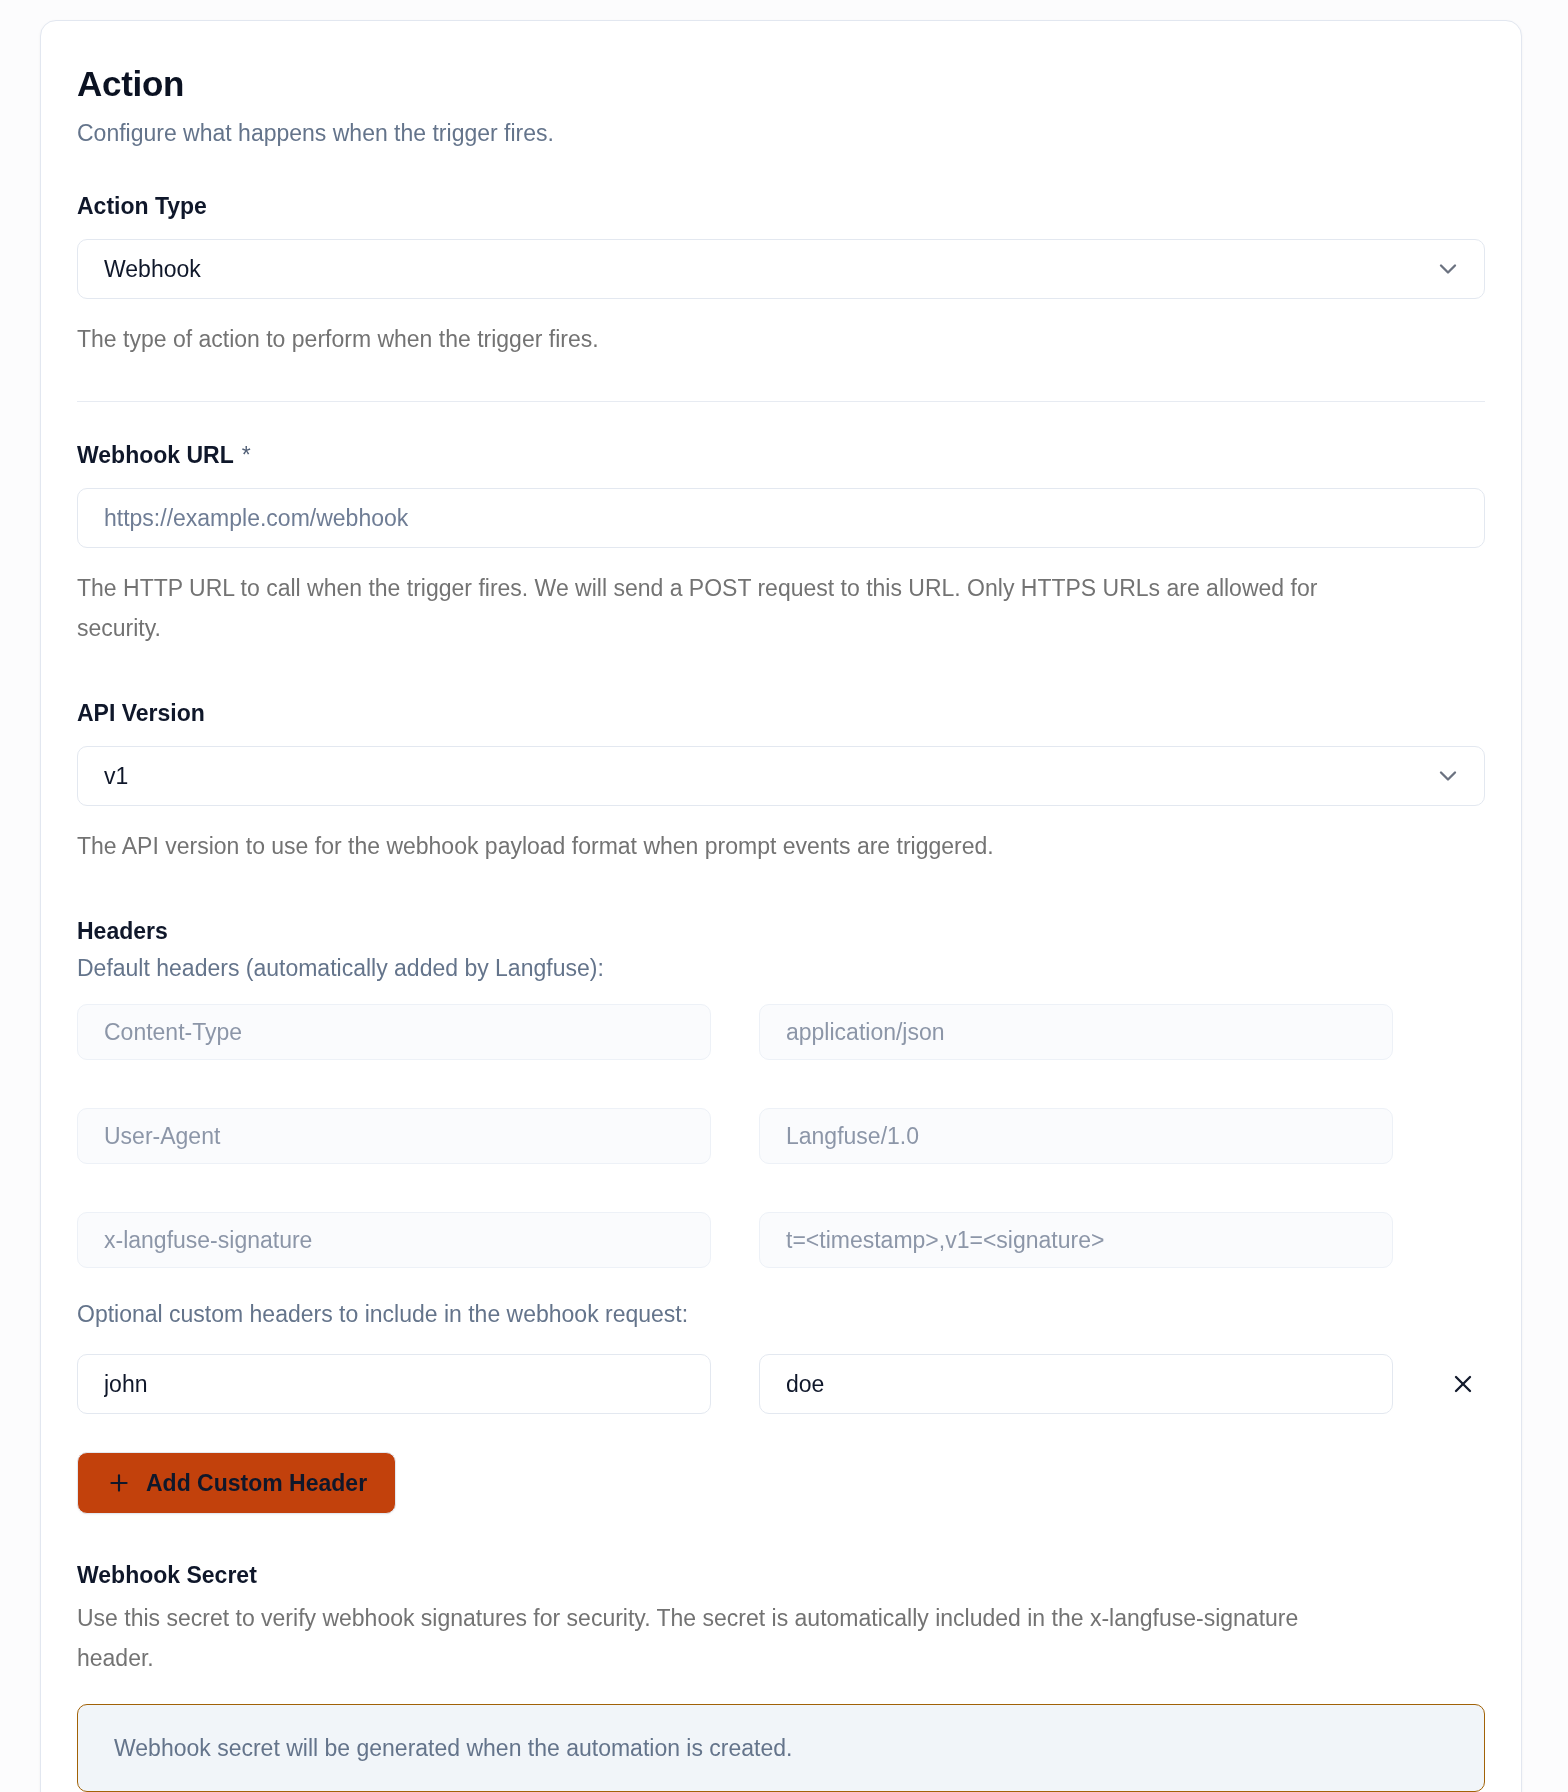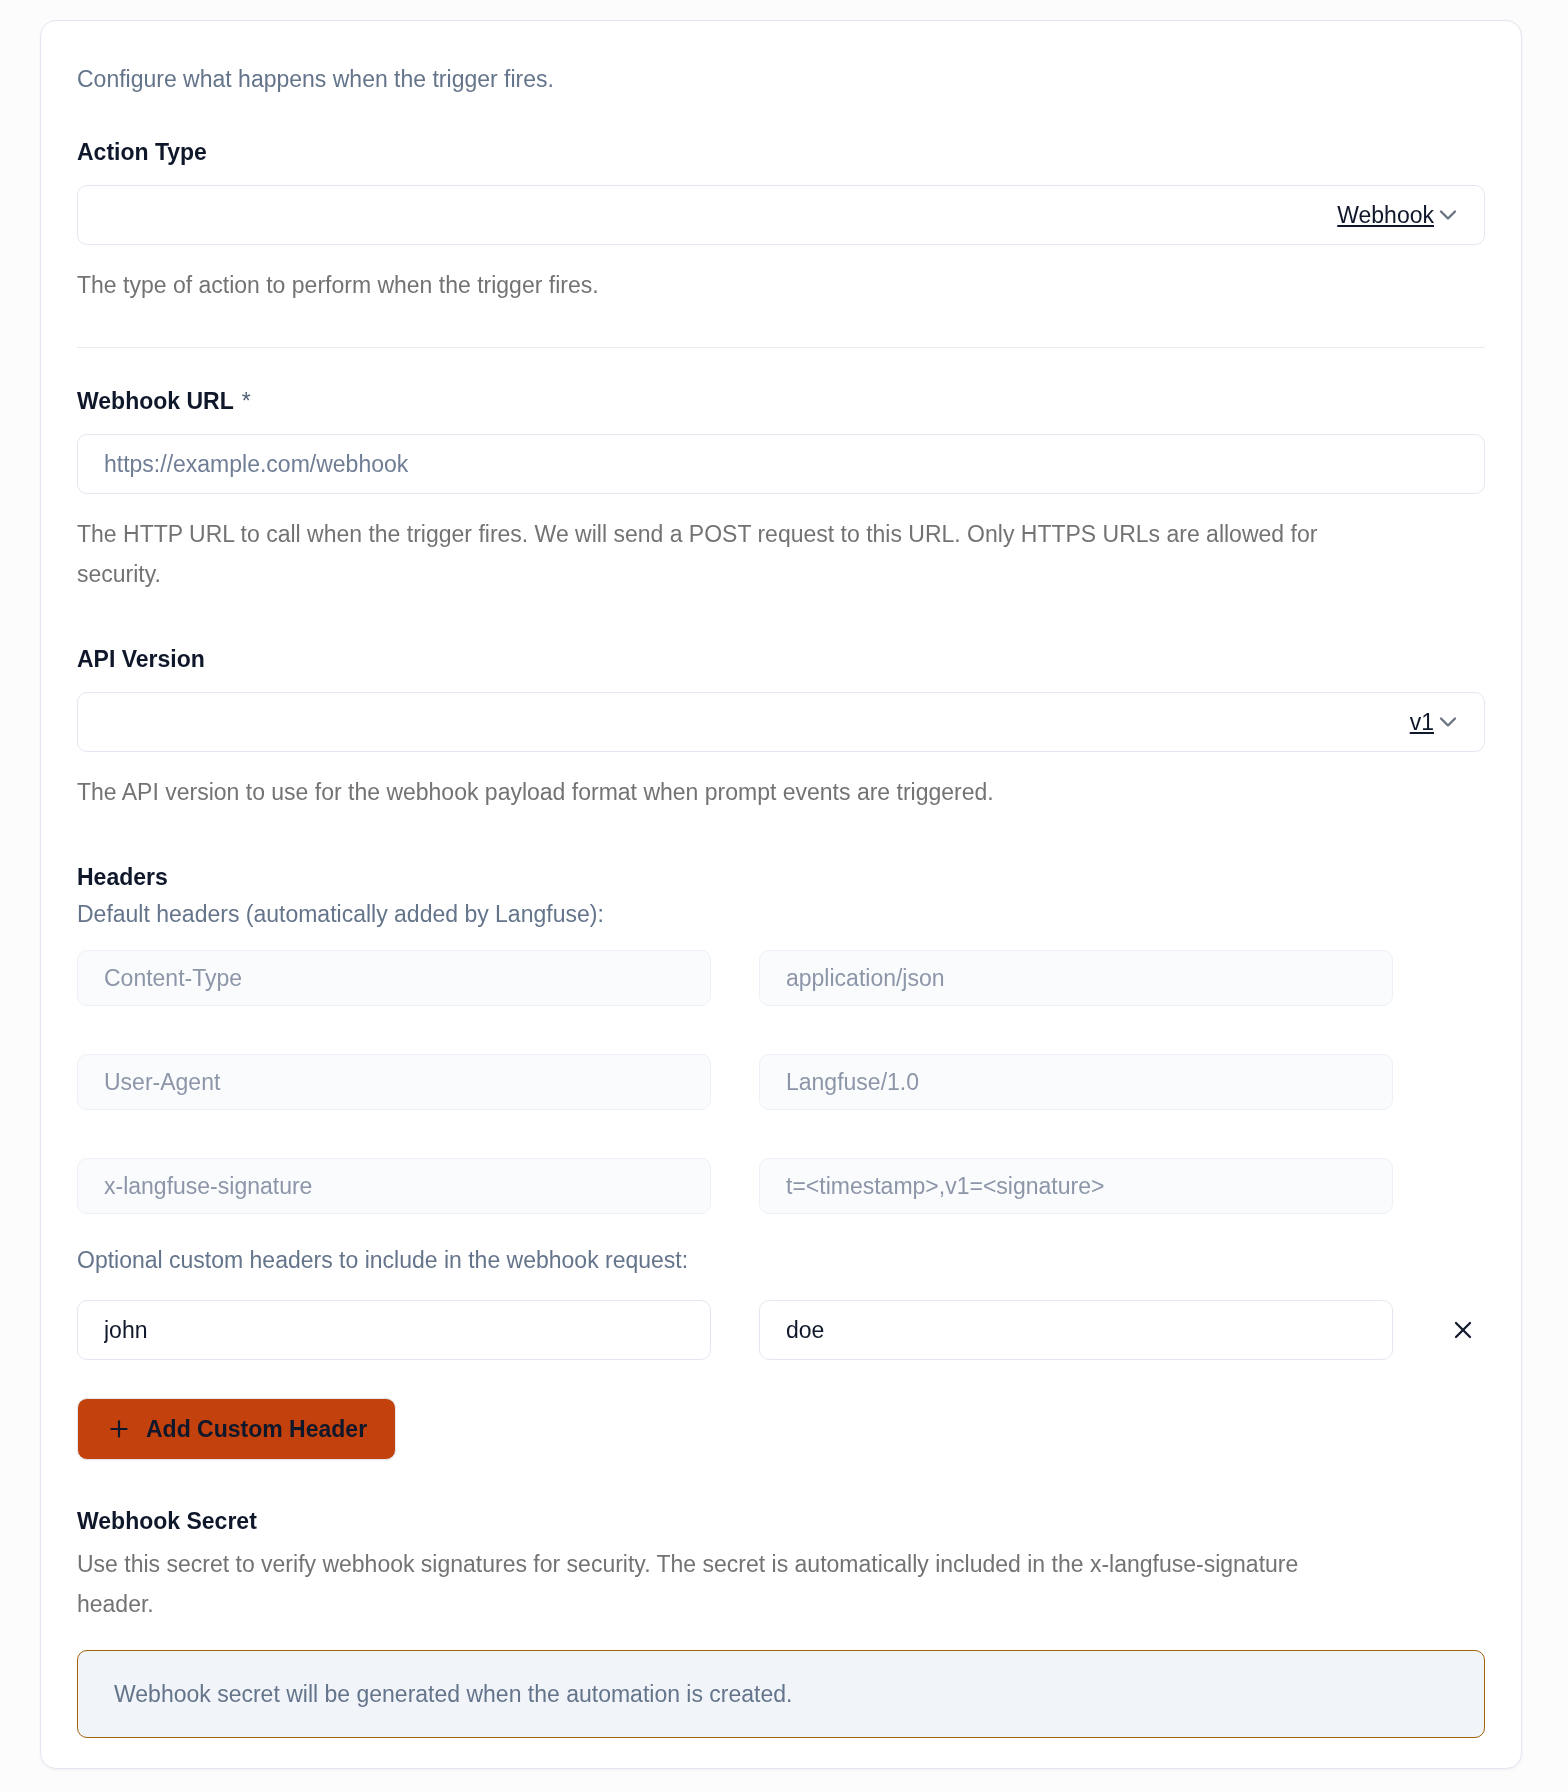--- a/index.html
+++ b/index.html
@@ -33,28 +33,27 @@
   }
   .field-label {
     display: block;
     margin: 0 0 18px 0;
     font-size: 23px; line-height: 30px;
     font-weight: 600; color: #0f172a;
   }
   .req { color: #526077; font-weight: 400; margin-left: 8px; }
   .select-box {
     height: 60px; width: 100%;
-    display: flex; align-items: center; justify-content: flex-end;
+    display: flex; align-items: center; justify-content: space-between;
     padding: 0 22px 0 26px;
     background: #fff;
     border: 1px solid #e3e8f0;
     border-radius: 10px;
     font-size: 23px; color: #0f172a;
     cursor: pointer;
-    text-decoration: underline;
   }
   .chevron { display: flex; align-items: center; color: #6b7280; }
   .helper {
     margin: 20px 0 0 0;
     font-size: 23px; line-height: 40px;
     color: #737373;
     max-width: 1265px;
   }
   .section-sep {
     margin-top: 42px;
@@ -129,20 +128,21 @@
     border: 1px solid #a16207;
     border-radius: 10px;
     font-size: 23px; color: #64748b;
   }
 </style>
 </head>
 <body>
 
 <div class="card">
 
+  <h1 class="title">Action</h1>
   <p class="subtitle">Configure what happens when the trigger fires.</p>
 
   <div>
     <label class="field-label">Action Type</label>
     <div class="select-box">
       <span>Webhook</span>
       <span class="chevron">
         <svg width="28" height="28" viewBox="0 0 24 24" fill="none" stroke="currentColor" stroke-width="2" stroke-linecap="round" stroke-linejoin="round">
             <polyline points="6 9 12 15 18 9"></polyline>
           </svg>

